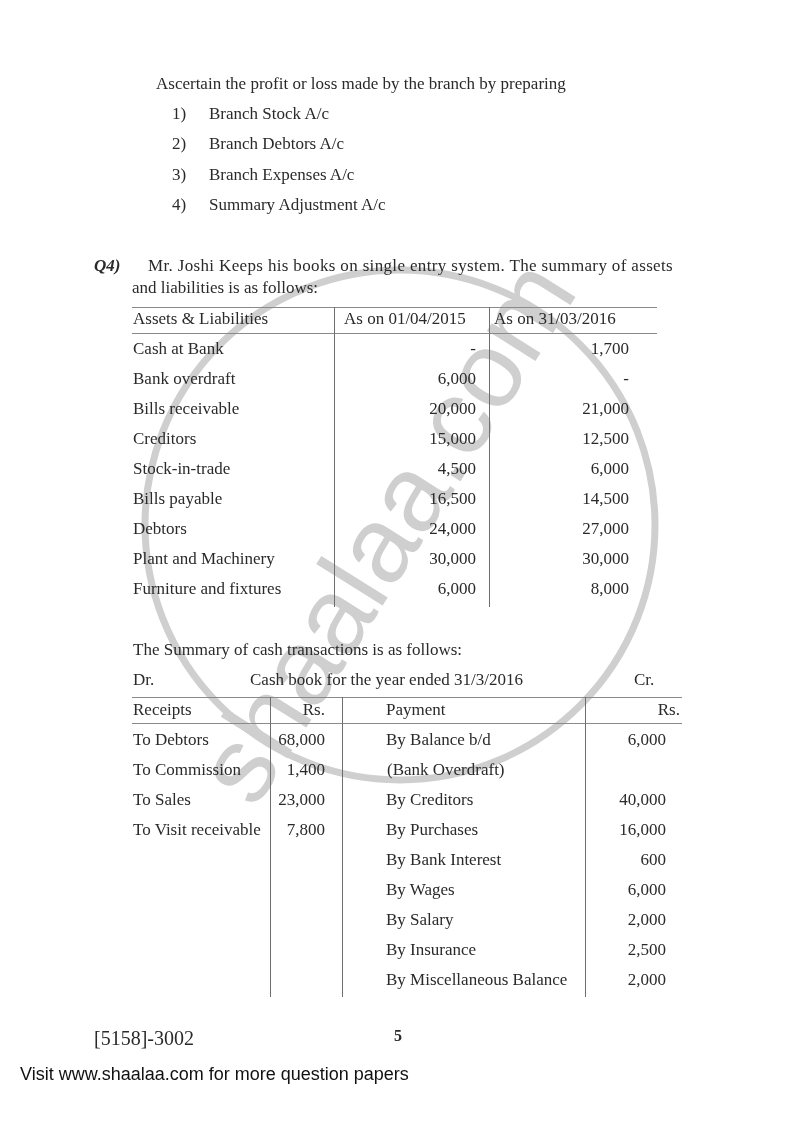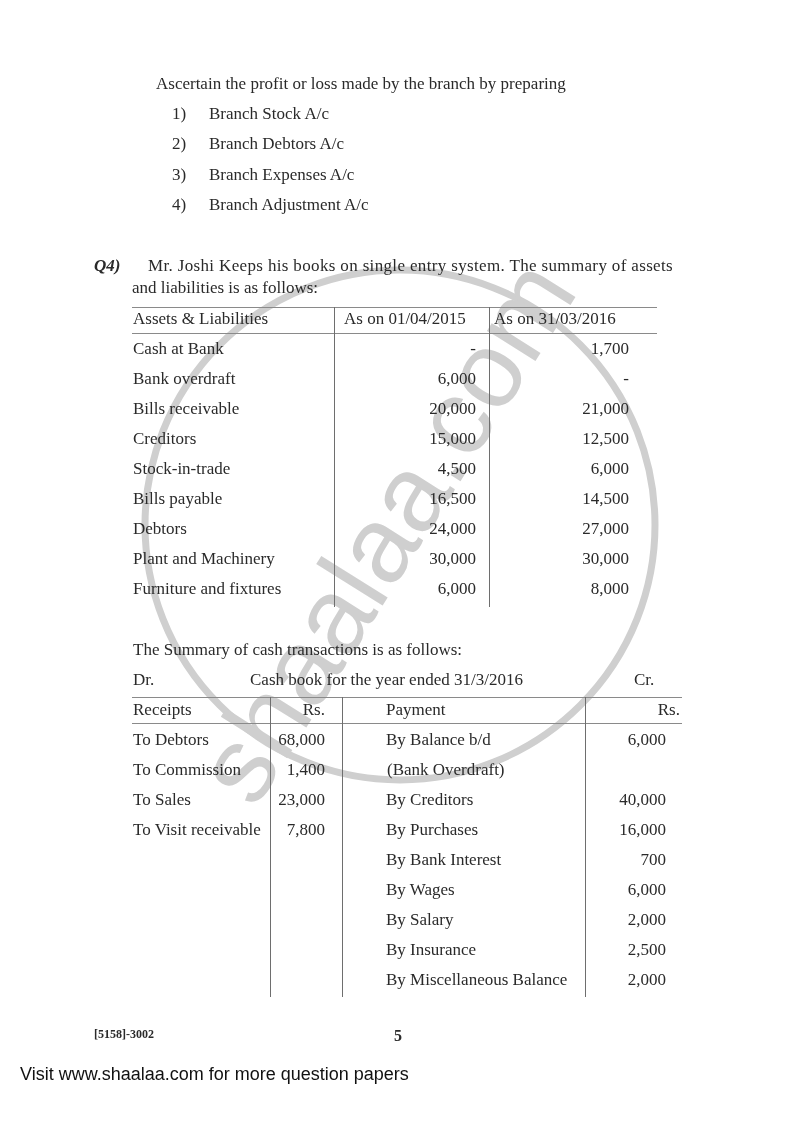--- a/index.html
+++ b/index.html
@@ -25,21 +25,21 @@
     .t1-v2 { right: calc(800px - 629px); text-align: left; }
 
     
     .t2-hr { position: absolute; left: 132px; width: 550px; height: 0; border-top: 1.5px solid #8a8a8a; }
     .t2-vr { position: absolute; width: 0; border-left: 1.2px solid #6e6e6e; }
     .t2-rlabel { left: 133px; }
     .t2-ramt { right: calc(800px - 325px); text-align: right; }
     .t2-plabel { left: 360px; margin-left: 26px; }
     .t2-pamt { right: calc(800px - 666px); text-align: right; }
 
-    .footer-code { left: 94px; top: 1027px; font-weight: bold; font-size: 12px; }
+    .footer-code { left: 94px; top: 1027px; font-weight: normal; font-size: 20px; }
     .footer-page { left: 394px; top: 1027px; font-weight: bold; font-size: 16px; }
     .visit { left: 20px; top: 1064px; font-family: "Liberation Sans", "DejaVu Sans", sans-serif; font-size: 18px; color: #111; }
 
     .watermark { position: absolute; left: 0; top: 0; width: 800px; height: 1130px; pointer-events: none; }
   </style>
 </head>
 <body>
 
 <svg class="watermark" viewBox="0 0 800 1130">
   <circle cx="400" cy="525" r="255" fill="none" stroke="#cfcfcf" stroke-width="7"></circle>
@@ -47,21 +47,21 @@
 </svg>
 
 <div class="abs intro">Ascertain the profit or loss made by the branch by preparing</div>
 <div class="abs list-num" style="top:104px">1)</div>
 <div class="abs list-text" style="top:104px">Branch Stock A/c</div>
 <div class="abs list-num" style="top:134px">2)</div>
 <div class="abs list-text" style="top:134px">Branch Debtors A/c</div>
 <div class="abs list-num" style="top:165px">3)</div>
 <div class="abs list-text" style="top:165px">Branch Expenses A/c</div>
 <div class="abs list-num" style="top:195px">4)</div>
-<div class="abs list-text" style="top:195px">Branch Adjustment A/c</div>
+<div class="abs list-text" style="top:195px">Summary Adjustment A/c</div>
 
 <div class="abs q-label">Q4)</div>
 <div class="abs q-line1">Mr. Joshi Keeps his books on single entry system. The summary of assets</div>
 <div class="abs q-line2">and liabilities is as follows:</div>
 
 <div>
   <div class="t1-hr" style="top:307px"></div>
   <div class="t1-hr" style="top:333px"></div>
   <div class="t1-vr" style="left:334px; top:307px; height:300px"></div>
   <div class="t1-vr" style="left:489px; top:307px; height:300px"></div>
@@ -134,21 +134,21 @@
   <div class="abs t2-ramt" style="top:820px">7,800</div>
 
   <div class="abs t2-plabel" style="top:730px">By Balance b/d</div>
   <div class="abs t2-pamt" style="top:730px">6,000</div>
   <div class="abs" style="left:387px; top:760px">(Bank Overdraft)</div>
   <div class="abs t2-plabel" style="top:790px">By Creditors</div>
   <div class="abs t2-pamt" style="top:790px">40,000</div>
   <div class="abs t2-plabel" style="top:820px">By Purchases</div>
   <div class="abs t2-pamt" style="top:820px">16,000</div>
   <div class="abs t2-plabel" style="top:850px">By Bank Interest</div>
-  <div class="abs t2-pamt" style="top:850px">700</div>
+  <div class="abs t2-pamt" style="top:850px">600</div>
   <div class="abs t2-plabel" style="top:880px">By Wages</div>
   <div class="abs t2-pamt" style="top:880px">6,000</div>
   <div class="abs t2-plabel" style="top:910px">By Salary</div>
   <div class="abs t2-pamt" style="top:910px">2,000</div>
   <div class="abs t2-plabel" style="top:940px">By Insurance</div>
   <div class="abs t2-pamt" style="top:940px">2,500</div>
   <div class="abs t2-plabel" style="top:970px">By Miscellaneous Balance</div>
   <div class="abs t2-pamt" style="top:970px">2,000</div>
 </div>
 

